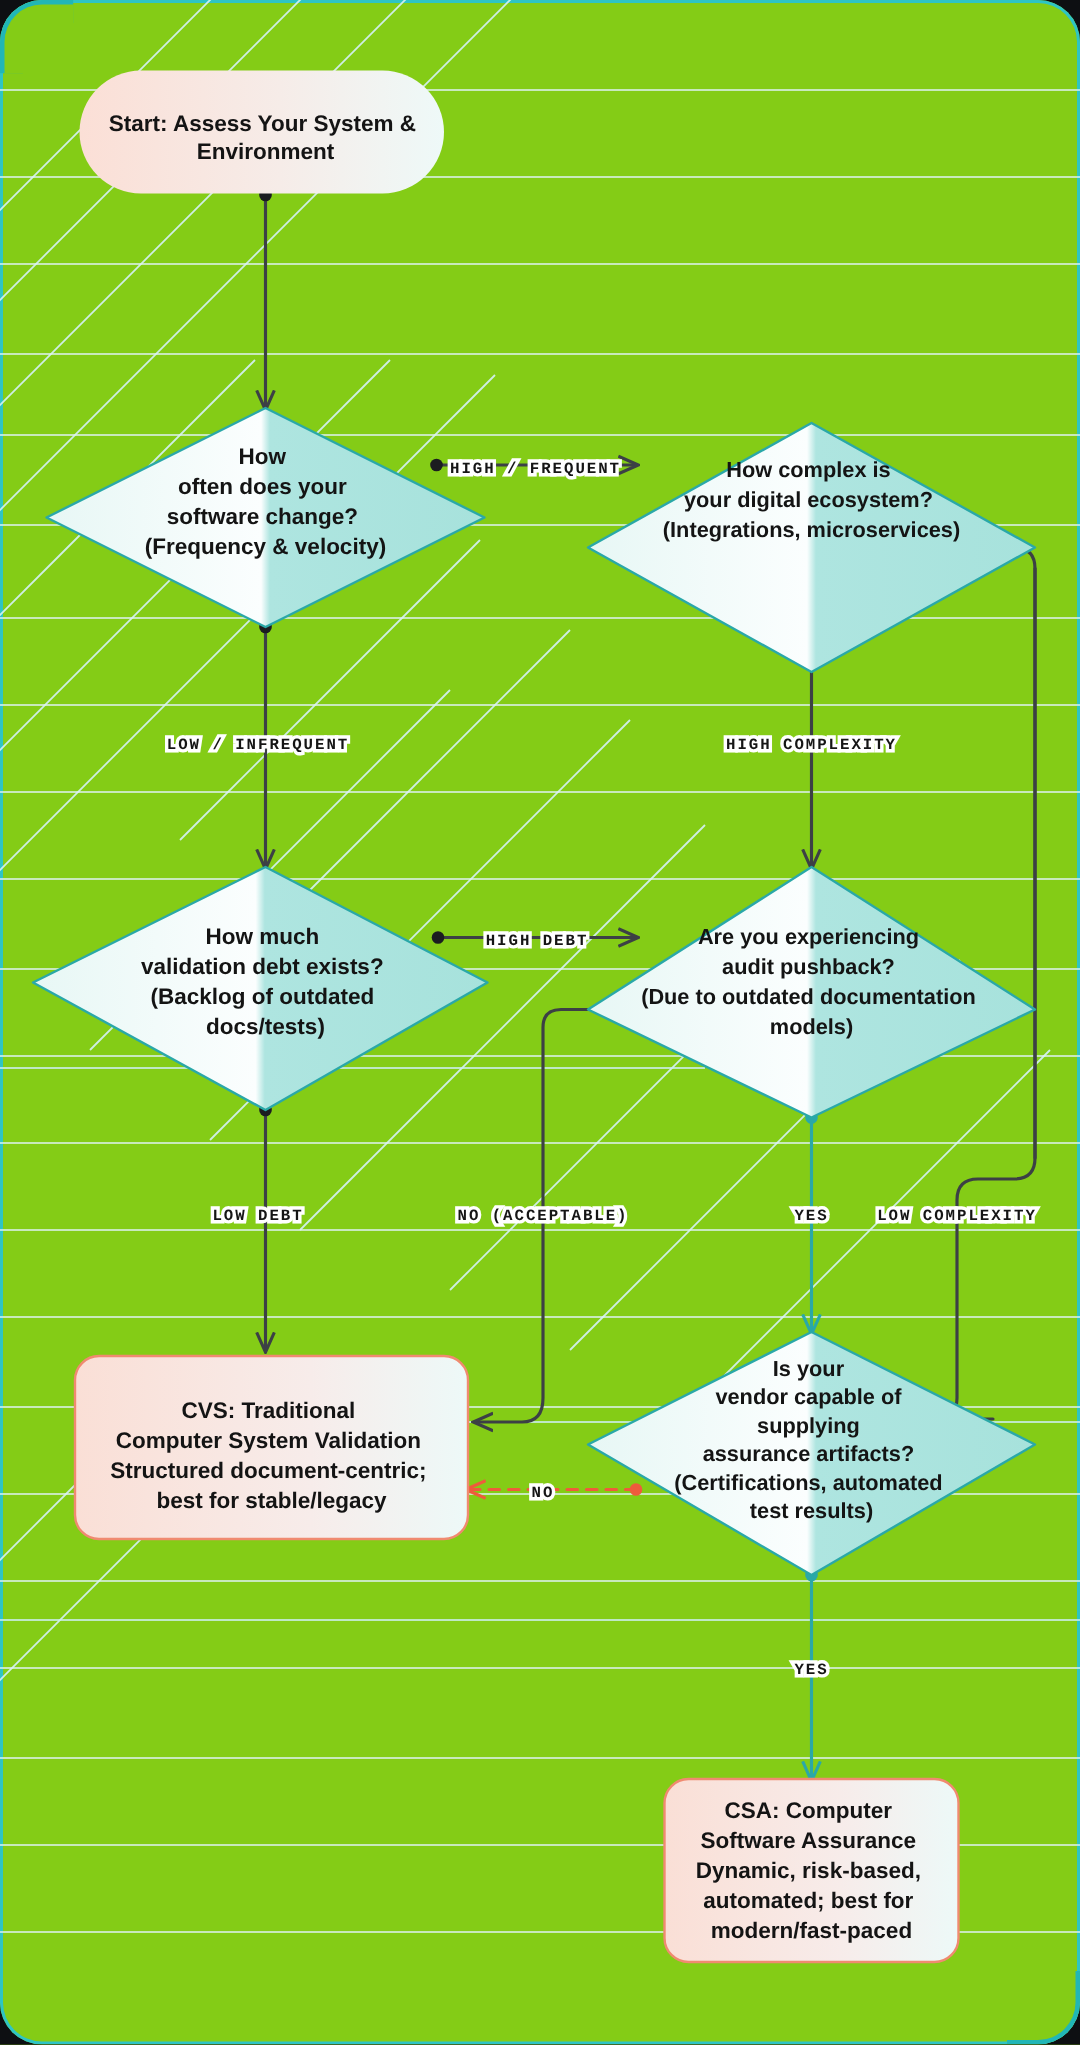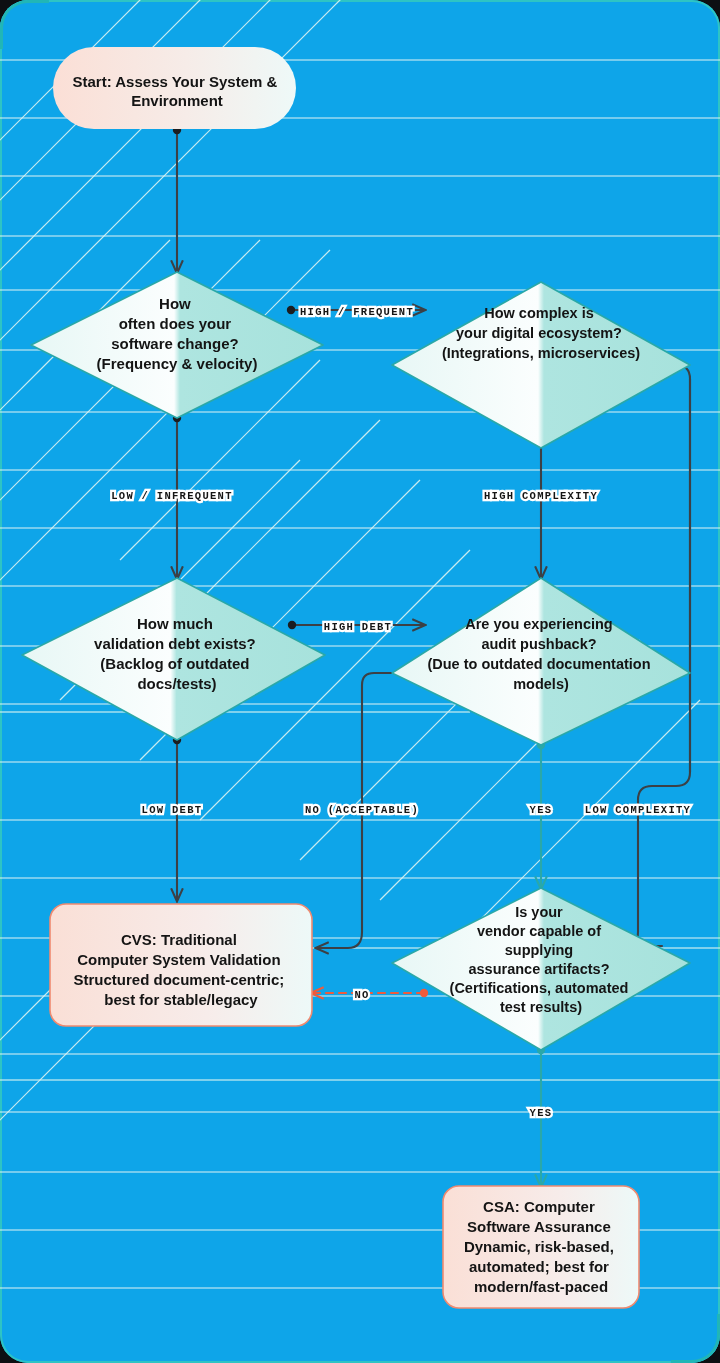--- a/index.html
+++ b/index.html
@@ -1,19 +1,19 @@
 <!DOCTYPE html>
 <html><head>
 <meta charset="utf-8">
 <style>
   html,body{margin:0;padding:0;background:#0d0f12;}
   body{width:720px;height:1363px;overflow:hidden;
        font-family:"Liberation Sans",sans-serif;}
   #frame{position:relative;width:720px;height:1363px;box-sizing:border-box;
-         border-radius:28px;background:#0ea5e9;overflow:hidden;
+         border-radius:28px;background:#84cc16;overflow:hidden;
          box-shadow:0 0 0 2px #2ec4c4 inset;}
   #bg{position:absolute;inset:0;}
   #chart{position:absolute;inset:0;}
   .nodetext{font-family:"Liberation Sans",sans-serif;font-size:15px;
             fill:#141414;font-weight:600;}
   .nodetext.small{font-size:14.5px;}
   .edgelabel{font-family:"Liberation Mono",monospace;font-size:10.5px;
              letter-spacing:1.3px;fill:#151515;font-weight:700;}
   .corner-tl,.corner-br{position:absolute;width:46px;height:46px;}
   .corner-tl{left:0;top:0;border-top:3px solid #21b6b6;border-left:3px solid #21b6b6;

